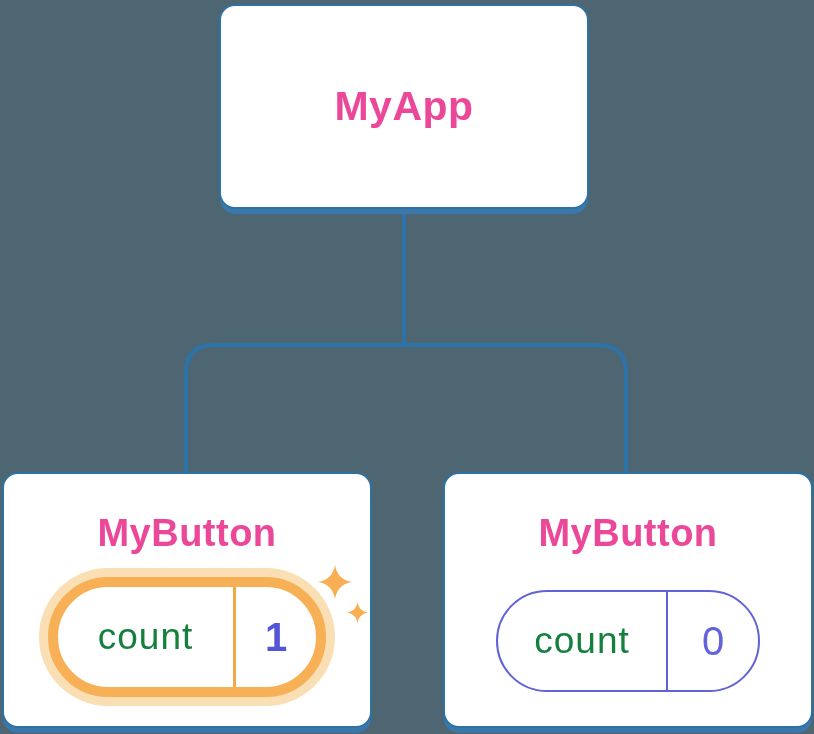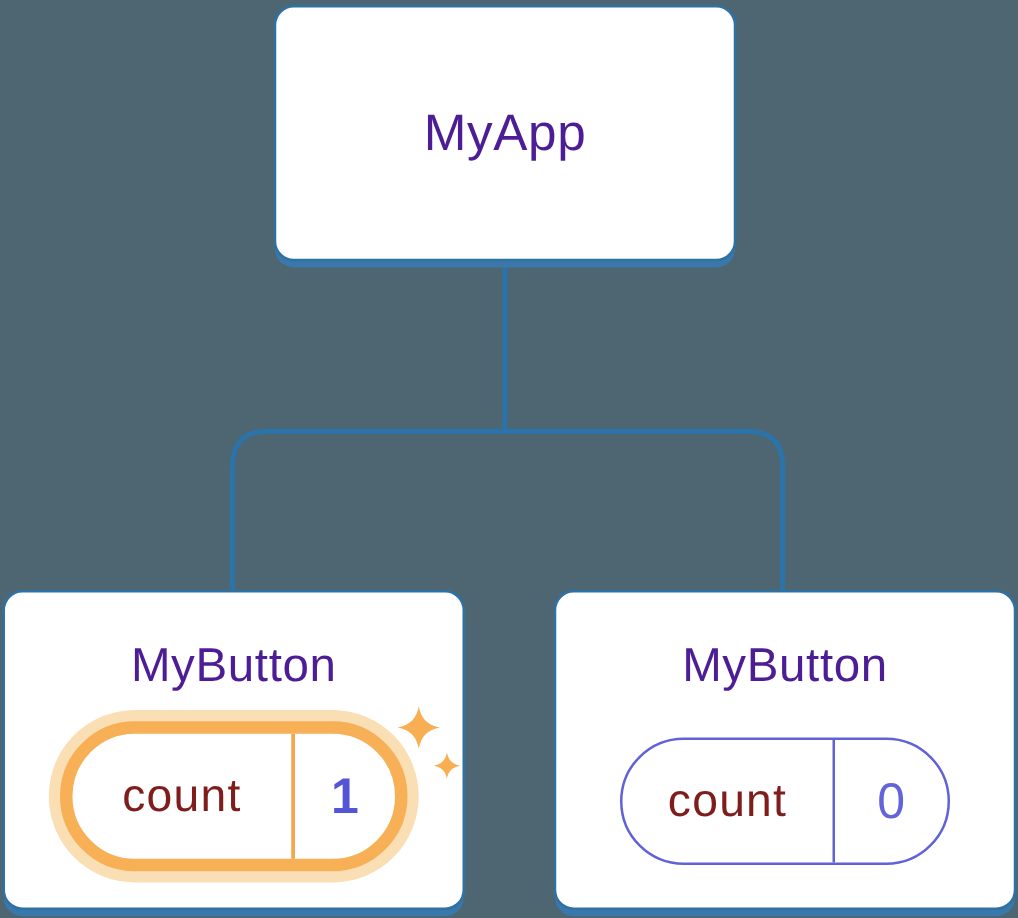--- a/index.html
+++ b/index.html
@@ -25,22 +25,22 @@
   }
   .card-root {
     left: 219px; top: 4px;
     width: 370px; height: 205px;
     display: flex; align-items: center; justify-content: center;
   }
   .card-child-left  { left: 2px;   top: 472px; width: 370px; height: 256px; }
   .card-child-right { left: 443px; top: 472px; width: 370px; height: 256px; }
 
   .node-title {
-    color: #4c1d95;
-    font-weight: normal;
+    color: #ec4899;
+    font-weight: bold;
     letter-spacing: 0.5px;
   }
   .root-title { font-size: 41px; }
   .child-title {
     font-size: 38px;
     text-align: center;
     padding-top: 36px;
     line-height: 46px;
   }
 
@@ -70,21 +70,21 @@
   }
   .pill-plain {
     top: 116px;
     width: 264px; height: 102px;
     border: 2px solid #6262d8;
   }
   .pill-label {
     flex: 1;
     display: flex; align-items: center; justify-content: center;
     font-size: 37px;
-    color: #7f1d1d;
+    color: #15803d;
     letter-spacing: 1px;
   }
   .pill-value {
     display: flex; align-items: center; justify-content: center;
     color: #6363da;
   }
   .pill-highlighted .pill-value {
     width: 80px;
     border-left: 3px solid #f2a74a;
     font-weight: bold;

